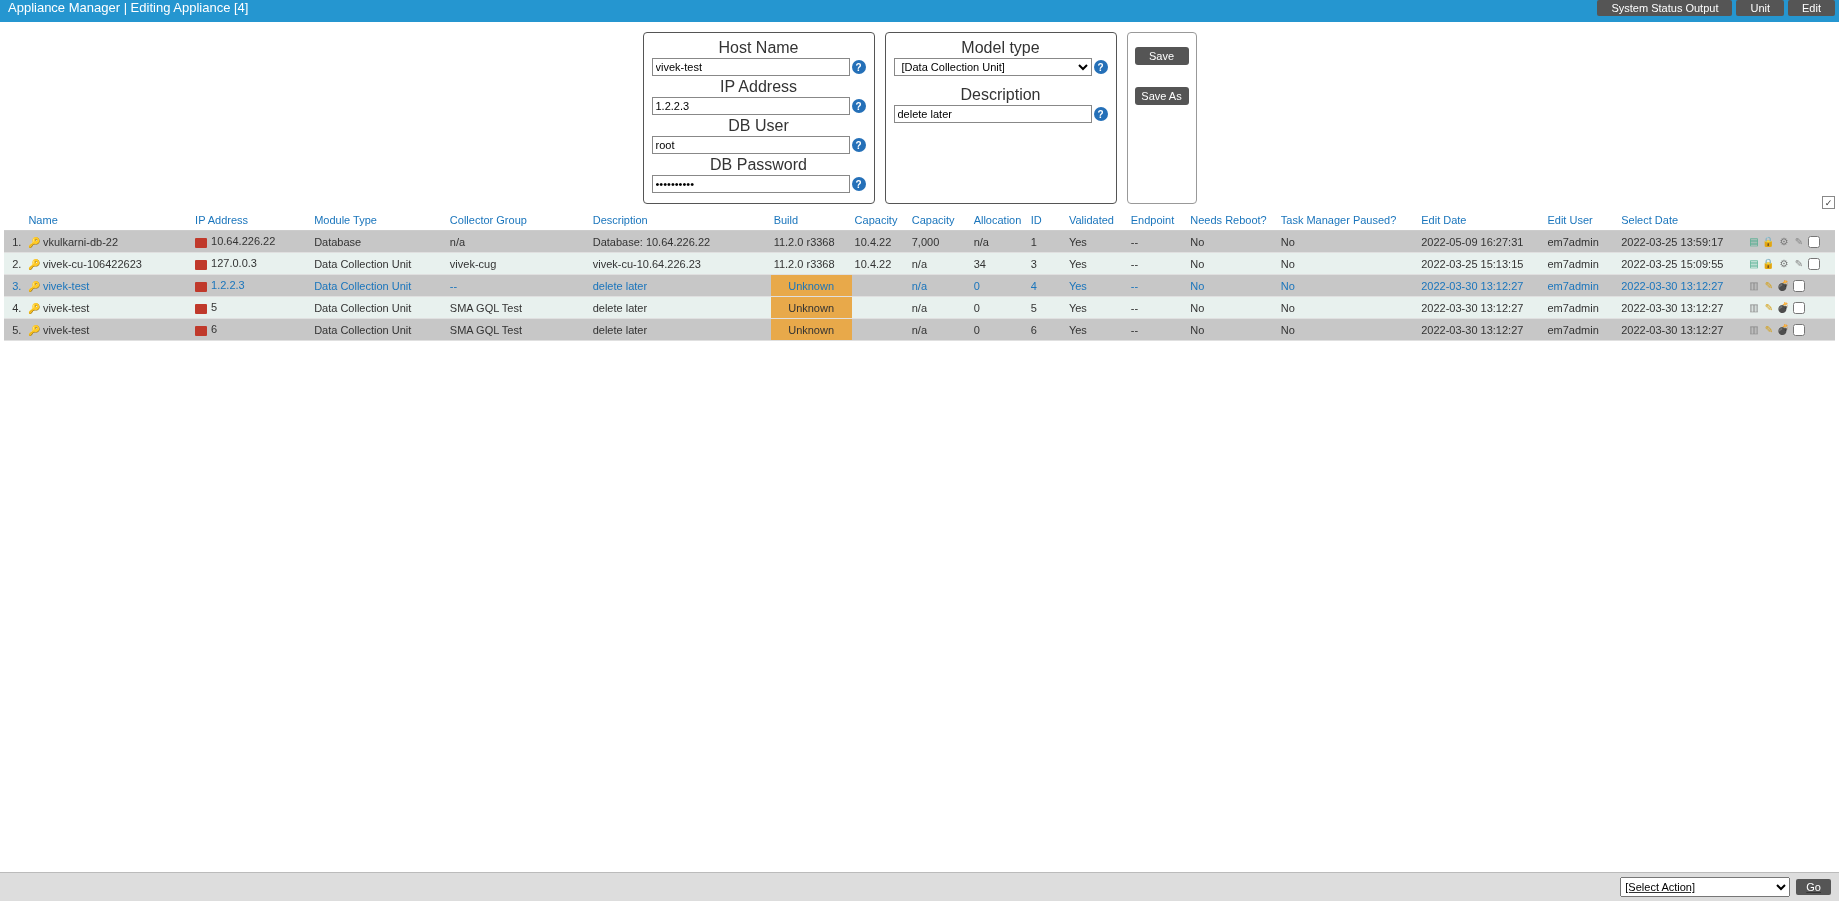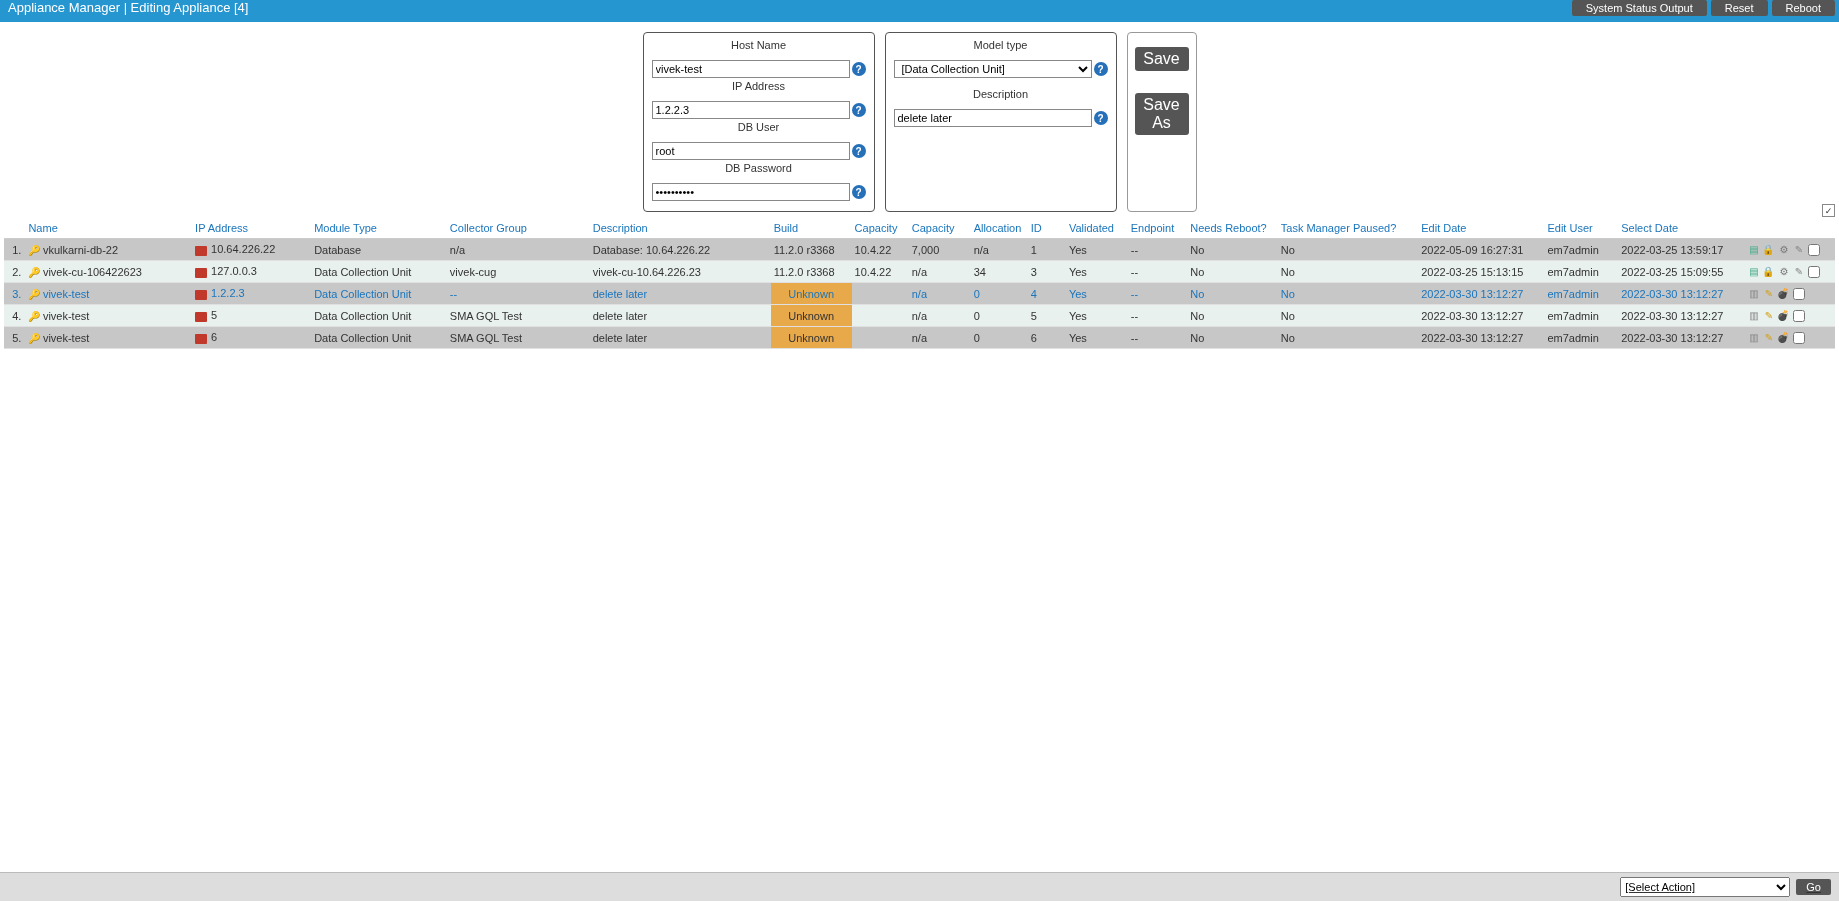--- a/index.html
+++ b/index.html
@@ -35,39 +35,39 @@
 .form-panel {
   border: 1px solid #555;
   border-radius: 4px;
   padding: 6px 8px 8px 8px;
   background: #fff;
 }
 .form-panel.left { width: 232px; }
 .form-panel.mid { width: 232px; }
 .form-panel.btns { width: 70px; border: 1px solid #999; display:flex; flex-direction:column; gap:22px; align-items:center; justify-content:flex-start; padding-top:14px; }
 .form-row { text-align: center; margin-bottom: 2px; }
-.form-label { font-size: 11px; color: #333; margin-bottom: 9px; display:block; }
+.form-label { font-size: 16px; color: #333; margin-bottom: 1px; display:block; }
 .form-inputrow { display: flex; align-items: center; gap: 2px; }
 .form-input, .form-select {
   flex: 1;
   border: 1px solid #888;
   font-size: 11px;
   padding: 1px 3px;
   height: 18px;
   background: #fff;
 }
 .help-icon {
   width: 14px; height: 14px; border-radius: 50%;
   background: #2570b8; color: #fff; font-size: 10px;
   display:inline-flex; align-items:center; justify-content:center;
   font-weight:bold; cursor:pointer;
 }
 .save-btn {
   background: #555; color: #fff; border: none;
-  width: 54px; padding: 3px 0; font-size: 16px; border-radius: 3px;
+  width: 54px; padding: 3px 0; font-size: 11px; border-radius: 3px;
   cursor: pointer;
 }
 
 .table-wrap { padding: 0 4px; position: relative; }
 .tbl { width: 100%; border-collapse: collapse; table-layout: fixed; }
 .tbl th {
   text-align: left; font-weight: normal; color: #1a75bc;
   font-size: 11px; padding: 4px 3px; border-bottom: 1px solid #ccc;
   white-space: nowrap; overflow: hidden;
 }
@@ -105,22 +105,22 @@
 .footer select { font-size: 11px; width: 170px; height: 20px; }
 .footer .go-btn { background:#555; color:#fff; border:none; padding:2px 10px; font-size:11px; border-radius:2px; cursor:pointer; }
 </style>
 </head>
 <body>
 
 <div class="topbar">
   <div class="topbar-title">Appliance Manager | Editing Appliance [4]</div>
   <div class="topbar-buttons">
     <button class="topbar-btn">System Status Output</button>
-    <button class="topbar-btn">Reset</button>
-    <button class="topbar-btn">Reboot</button>
+    <button class="topbar-btn">Unit</button>
+    <button class="topbar-btn">Edit</button>
   </div>
 </div>
 
 <div class="form-area">
   <div class="form-panel left">
     <div class="form-row">
       <span class="form-label">Host Name</span>
       <div class="form-inputrow">
         <input class="form-input" value="vivek-test" style="">
         <span class="help-icon">?</span>

